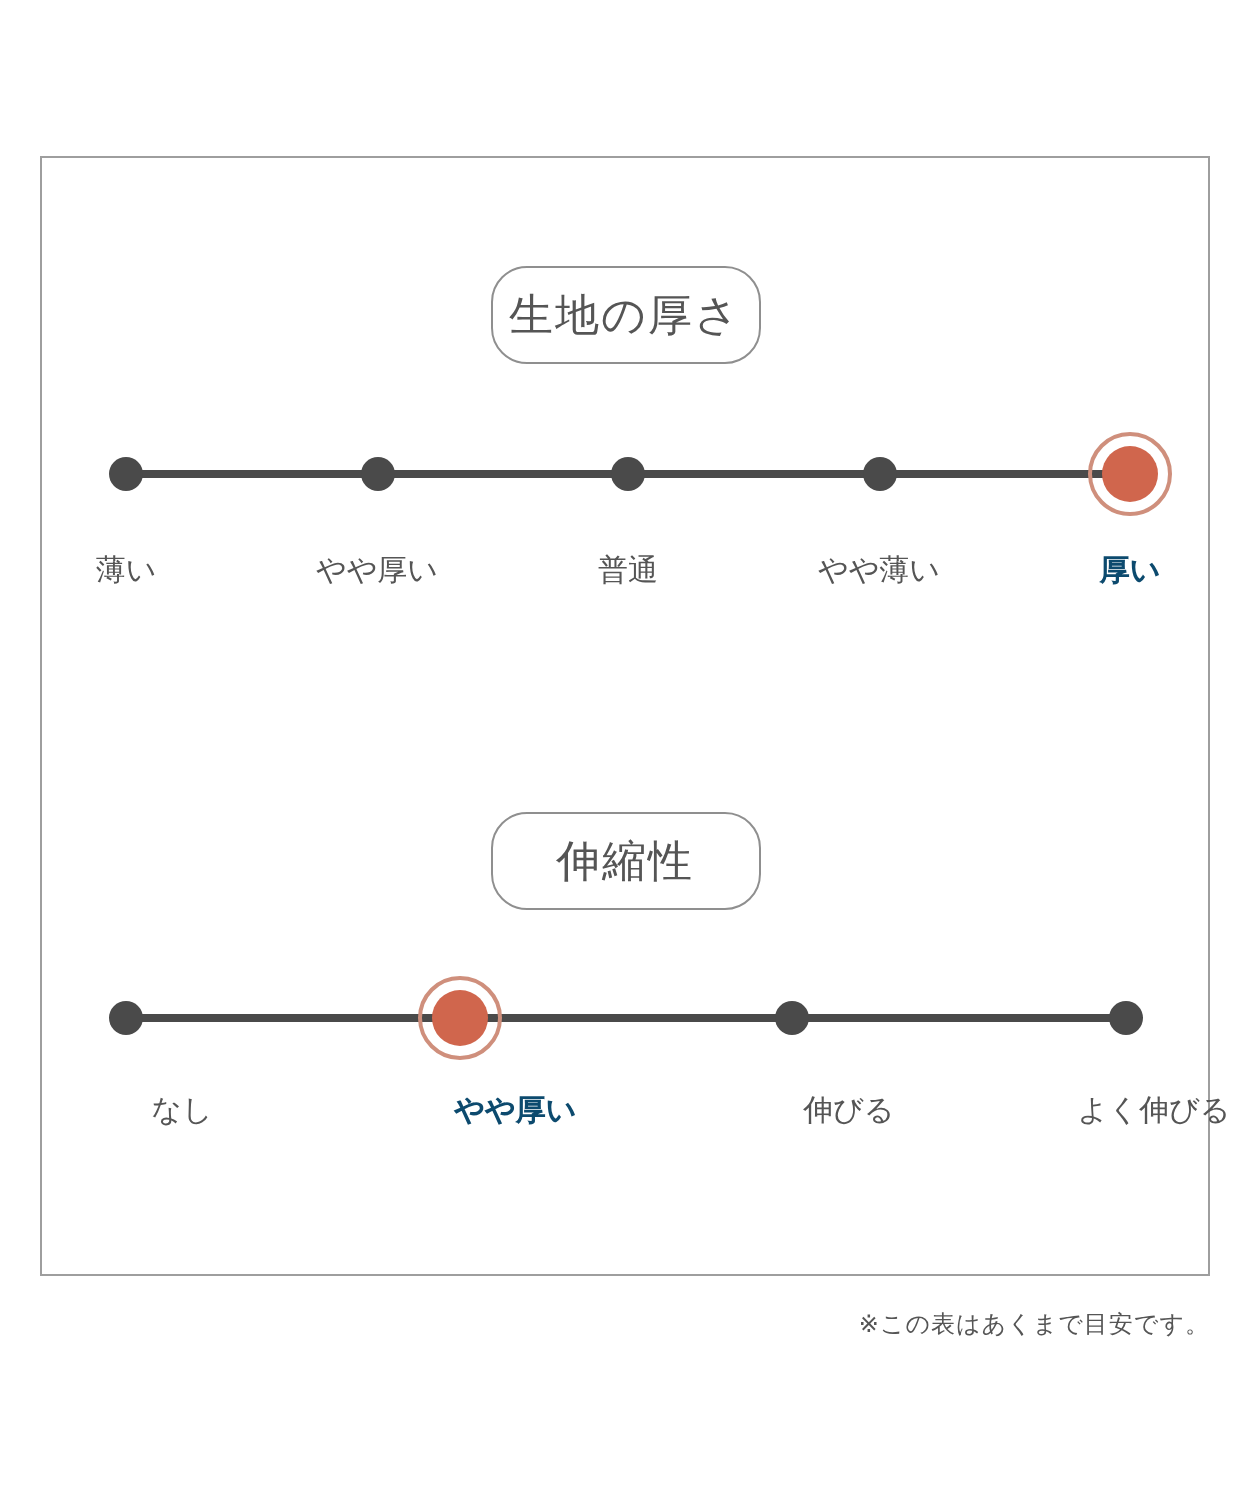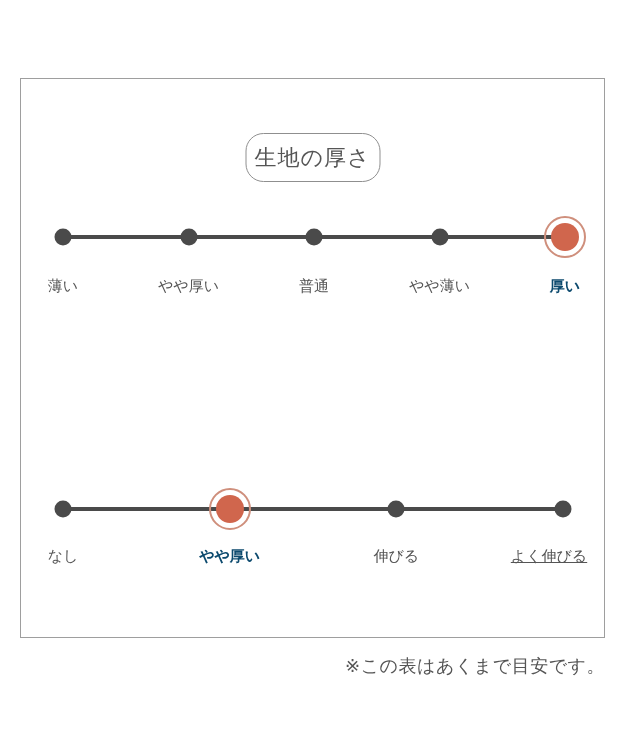--- a/index.html
+++ b/index.html
@@ -88,28 +88,28 @@
   }
   .opt {
     position: absolute;
     transform: translateX(-50%);
     white-space: nowrap;
     font-size: 15px;
     color: #555555;
     line-height: 26px;
   }
   .track.t1 .opt { top: 36px; }
-  .track.t2 .opt { top: 34px; }
+  .track.t2 .opt { top: 34px; margin-left: 28px; }
   .opt.sel { font-weight: bold; color: #0c4a6e; }
-  .opt.edge-right { transform: translateX(calc(-50% - 14px)); text-decoration: underline; }
+  .opt.edge-right { transform: translateX(calc(-50% - 14px)); }
   .footnote {
     position: absolute;
     right: 20px;
     top: 654px;
-    font-size: 18px;
+    font-size: 12px;
     color: #555555;
     letter-spacing: 0.5px;
     white-space: nowrap;
   }
 </style>
 </head>
 <body>
 
 <div class="page">
   <div class="panel">
@@ -124,20 +124,23 @@
       <span class="dot" style="left:50%"></span>
       <span class="dot" style="left:75%"></span>
       <span class="dot selected" style="left:100%"></span>
       <span class="opt" style="left:0%">薄い</span>
       <span class="opt" style="left:25%">やや厚い</span>
       <span class="opt" style="left:50%">普通</span>
       <span class="opt" style="left:75%">やや薄い</span>
       <span class="opt sel" style="left:100%">厚い</span>
     </div>
 
+    <div class="pill p2">
+      <span>伸縮性</span>
+    </div>
     <div class="track t2">
       <div class="line"></div>
       <span class="dot" style="left:0%"></span>
       <span class="dot selected" style="left:33.333%"></span>
       <span class="dot" style="left:66.667%"></span>
       <span class="dot" style="left:100%"></span>
       <span class="opt" style="left:0%">なし</span>
       <span class="opt sel" style="left:33.333%">やや厚い</span>
       <span class="opt" style="left:66.667%">伸びる</span>
       <span class="opt edge-right" style="left:100%">よく伸びる</span>

